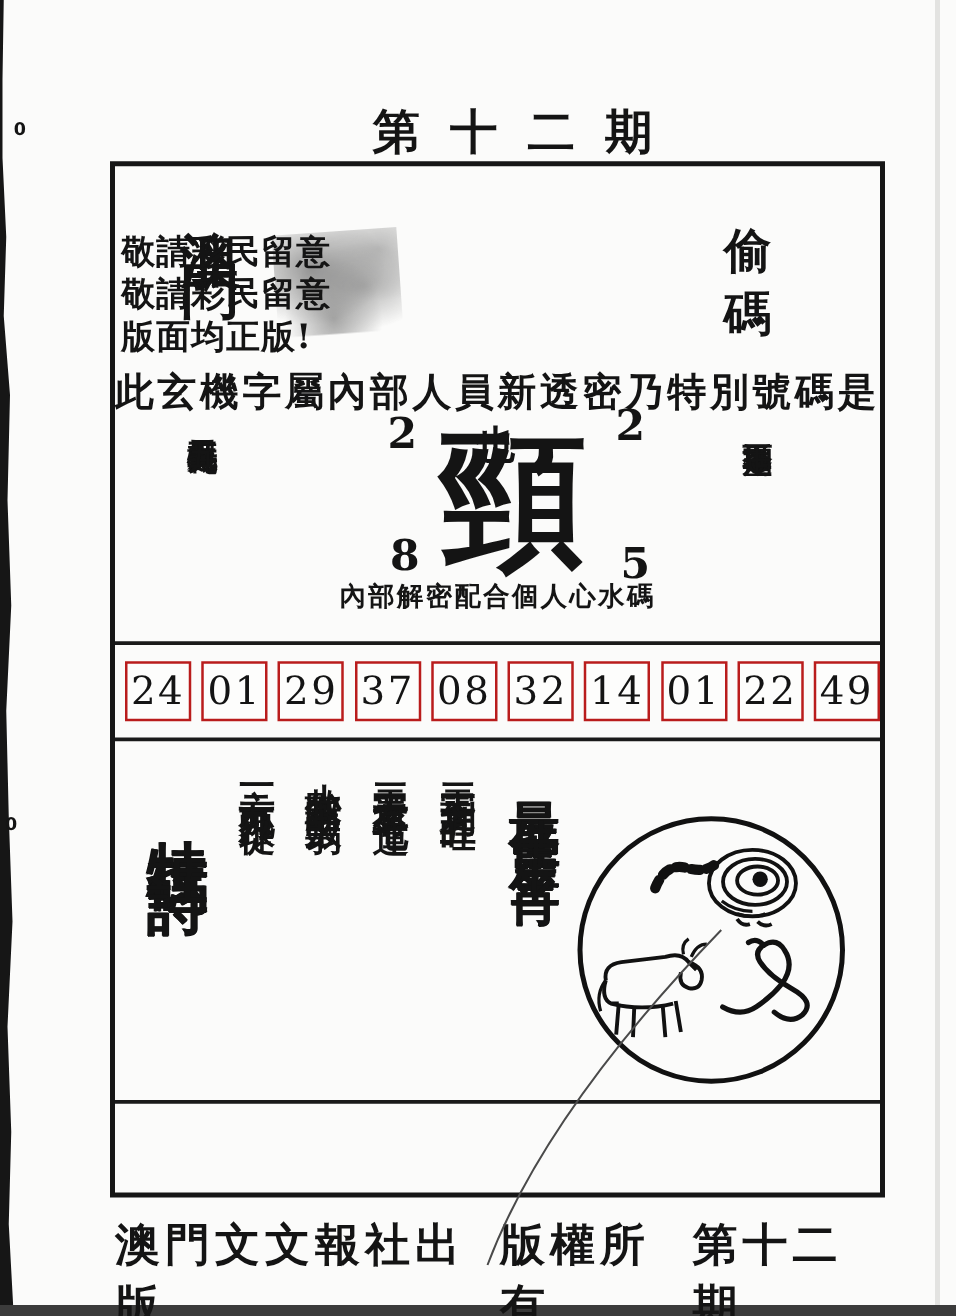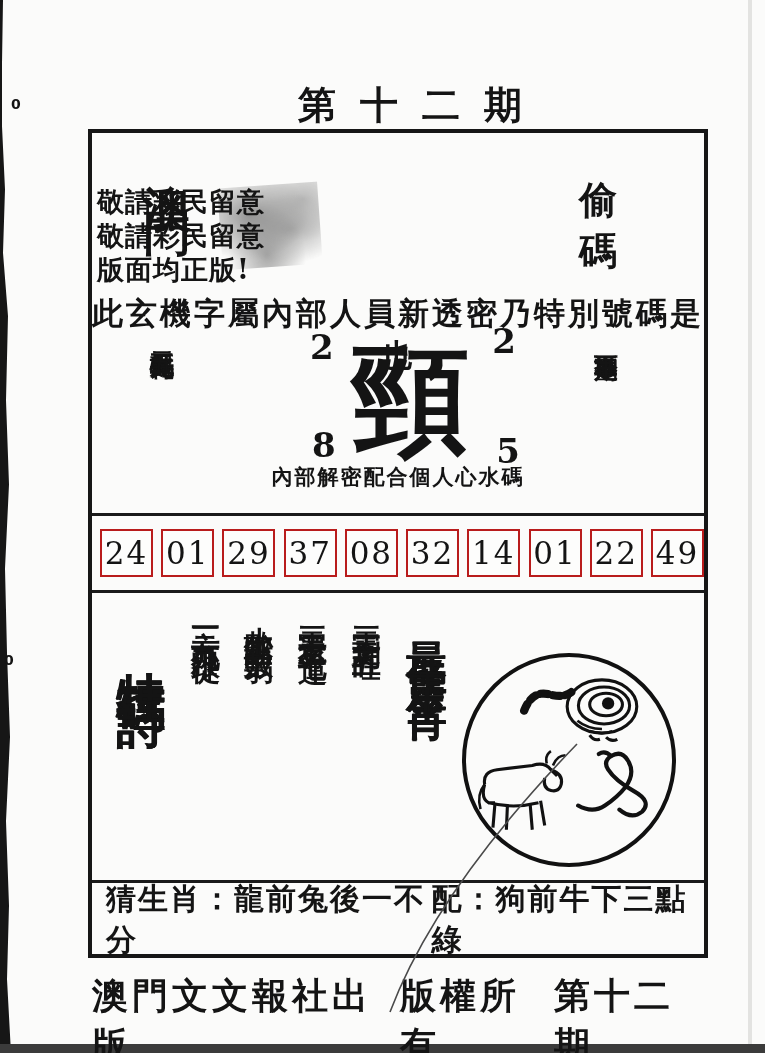--- a/index.html
+++ b/index.html
@@ -171,24 +171,20 @@
         <path d="M12,34 Q4,44 8,58" fill="none" stroke="#111" stroke-width="2.5"></path>
       </svg>
       <svg class="animal snake" viewBox="0 0 95 80">
         <path d="M4,58 Q18,66 30,58 Q42,50 50,40 Q60,26 52,14 Q46,4 36,10 Q28,15 33,23 Q40,34 58,44 Q76,54 66,64 Q56,72 44,62" fill="none" stroke="#111" stroke-width="4" stroke-linecap="round"></path>
         <path d="M36,10 q-6,-6 -12,-2" fill="none" stroke="#111" stroke-width="4" stroke-linecap="round"></path>
       </svg>
     </div>
 
     <div class="divider d3"></div>
 
-    <div class="guess-row">
-      <span>猜生肖：龍前兔後一不分</span>
-      <span>配：狗前牛下三點綠</span>
-    </div>
   </div>
 
   <div class="footer">
     <span>澳門文文報社出版</span>
     <span>版權所有</span>
     <span>第十二期</span>
   </div>
 
   <svg class="pen-stroke" viewBox="0 0 765 1053">
     <path d="M390,1012 Q436,890 577,744" fill="none" stroke="#4a4a4a" stroke-width="1.6"></path>

